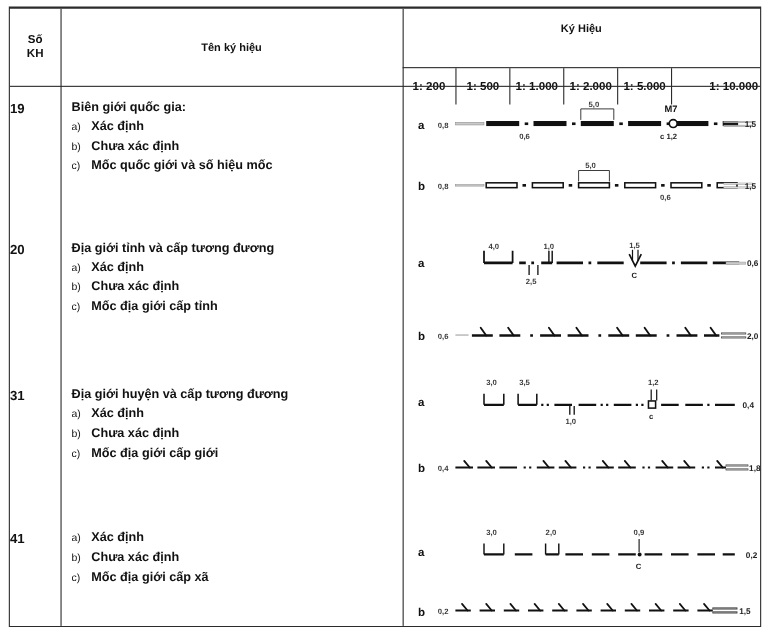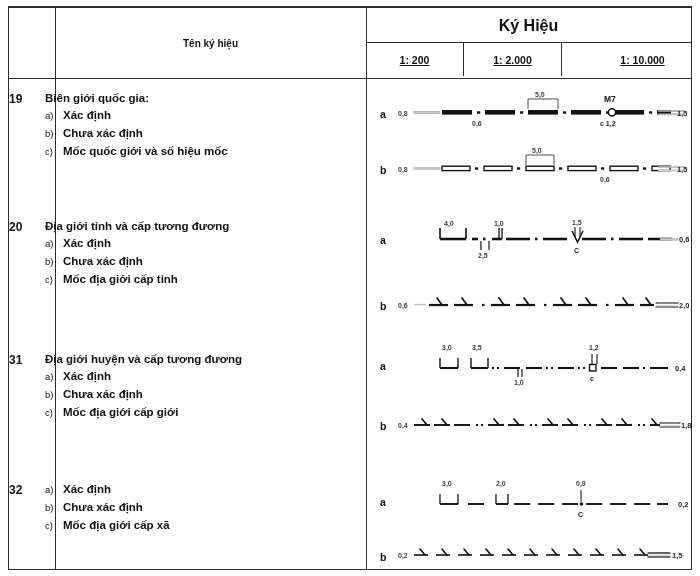--- a/index.html
+++ b/index.html
@@ -72,31 +72,30 @@
     width: 311px; height: 70px;
     display: flex; align-items: center; justify-content: center;
     font-size: 10px;
     font-weight: bold;
   }
   .hd-sym-title {
     position: absolute;
     left: 357px; top: 0;
     right: 0; height: 36px;
     display: flex; align-items: center; justify-content: center;
-    font-size: 16px;
+    font-size: 10px;
     font-weight: bold;
   }
   .hd-sym-sub {
     position: absolute;
-    left: 357px; top: 34px;
+    left: 357px; top: 53px;
     right: 0; height: 34px;
     border-top: 1.4px solid #2b2b2b;
     display: flex;
     box-sizing: border-box;
-    text-decoration: underline;
   }
   .scale-cell {
     flex: 1 1 0;
     display: flex;
     align-items: center;
     justify-content: center;
     font-size: 10.5px;
     font-weight: bold;
     border-right: 1.4px solid #2b2b2b;
     box-sizing: border-box;
@@ -112,21 +111,21 @@
   }
   .row-kh {
     position: absolute;
     left: 0;
     width: 46px;
     font-size: 12px;
     font-weight: bold;
   }
   .row-name {
     position: absolute;
-    left: 36px;
+    left: 56px;
     width: 311px;
     box-sizing: border-box;
     font-size: 11.5px;
     font-weight: bold;
   }
   .row-title { margin: 0 0 5px 0; }
   .sub-list { margin: 0; padding: 0; list-style: none; }
   .sub-list li {
     margin: 0 0 6px 0;
     padding-left: 18px;
@@ -193,28 +192,37 @@
     font-weight: bold;
     fill: #222222;
   }
 </style>
 </head>
 <body>
 
 <div class="sheet">
   <div class="tbl">
 
+    <div class="hd-kh">
+      <span>
+        <span>Số</span><br>
+        <span>KH</span>
+      </span>
+    </div>
 
     <div class="hd-name">Tên ký hiệu</div>
 
     <div class="hd-sym-title">Ký Hiệu</div>
 
     <div class="hd-sym-sub">
       <div class="scale-cell">1: 200</div>
+      <div class="scale-cell">1: 500</div>
+      <div class="scale-cell">1: 1.000</div>
       <div class="scale-cell">1: 2.000</div>
+      <div class="scale-cell">1: 5.000</div>
       <div class="scale-cell">1: 10.000</div>
     </div>
 
     <div class="hrule h-head"></div>
     <div class="vrule v-kh"></div>
     <div class="vrule v-sym"></div>
 
     <div class="row" style="top:84px;">
       <div class="row-kh">19</div>
       <div class="row-name">
@@ -486,21 +494,21 @@
             <line x1="256" y1="21" x2="261" y2="27"></line>
           </g>
           <rect x="264" y="24.6" width="20" height="1.1" fill="#ffffff" stroke="#4a4a4a" stroke-width="0.7"></rect>
           <rect x="264" y="28.2" width="20" height="1.1" fill="#ffffff" stroke="#4a4a4a" stroke-width="0.7"></rect>
           <text class="measure-end" x="285" y="30">1,8</text>
         </svg>
       </div>
     </div>
 
     <div class="row" style="top:475px;">
-      <div class="row-kh">32</div>
+      <div class="row-kh">41</div>
       <div class="row-name">
         <ul class="sub-list">
           <li><span class="sub-mark">a)</span><span>Xác định</span></li>
           <li><span class="sub-mark">b)</span><span>Chưa xác định</span></li>
           <li><span class="sub-mark">c)</span><span>Mốc địa giới cấp xã</span></li>
         </ul>
       </div>
     </div>
 
     <div class="sym-block" style="top:466px;">

